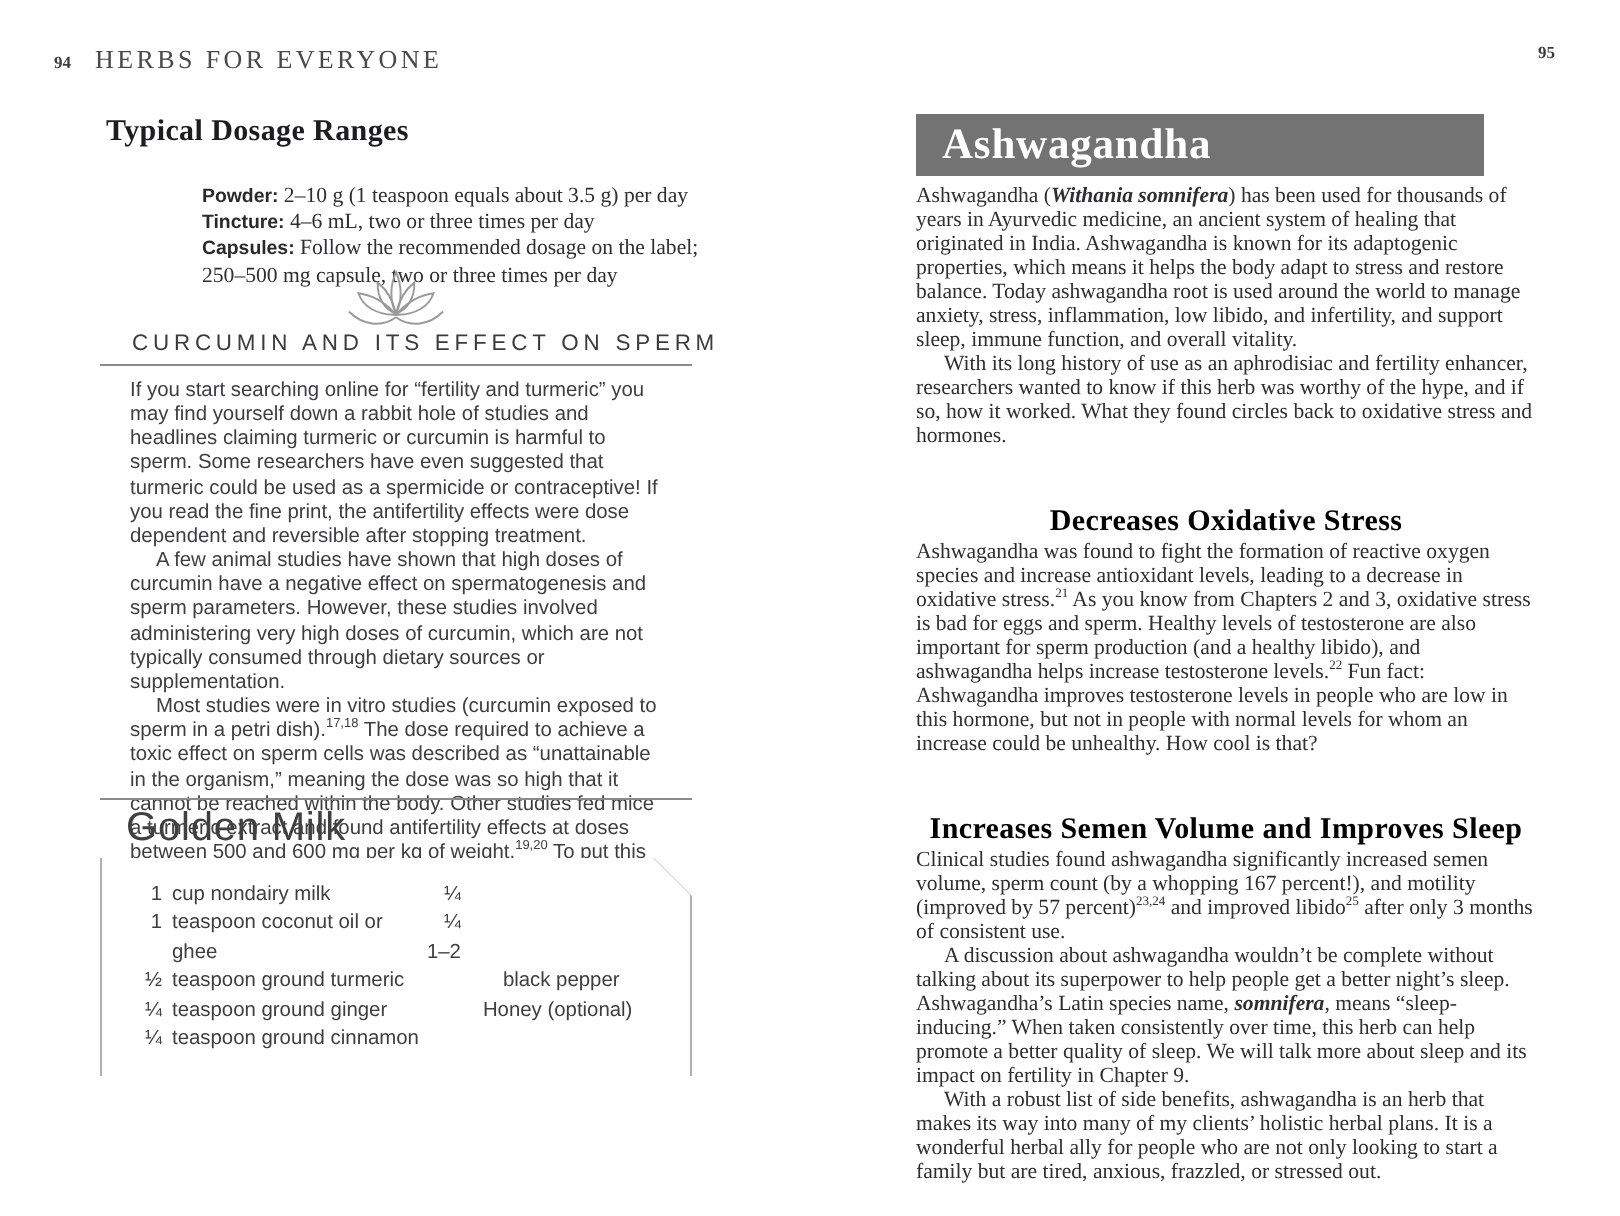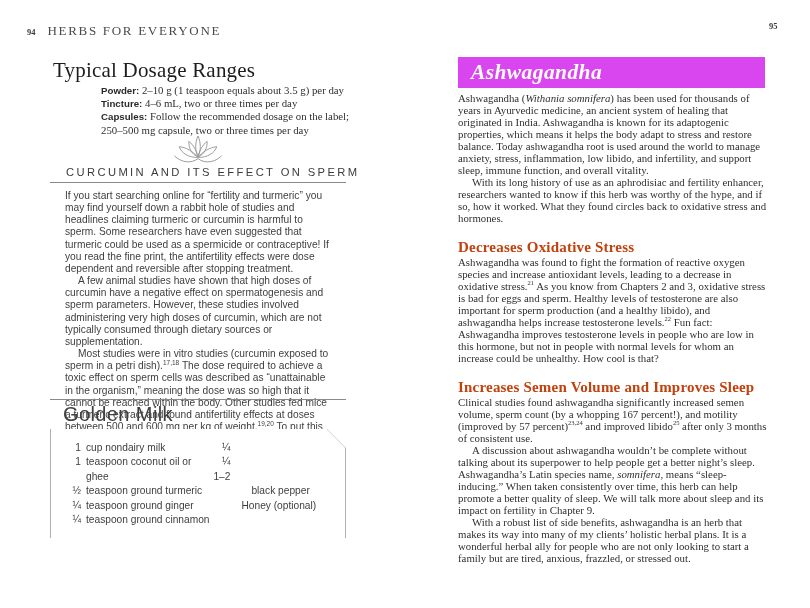--- a/index.html
+++ b/index.html
@@ -13,21 +13,21 @@
   #pageR{left:405px;}
 
   
   .running-head{position:absolute;left:27px;top:21px;white-space:nowrap;}
   .rh-num{font-weight:bold;font-size:8.5px;color:#3c3c3e;}
   .rh-title{font-size:13px;letter-spacing:1.7px;color:#4a4a4c;margin-left:12px;}
   .pgnum-r{position:absolute;left:364px;top:21px;font-weight:bold;font-size:8.5px;color:#3c3c3e;}
 
   
   .dosage{position:absolute;left:53px;top:58px;width:303px;}
-  .dosage h2{margin:0 0 1px 0;font-size:21px;font-weight:normal;color:#1d1d1f;letter-spacing:0.2px;}
+  .dosage h2{margin:0 0 17px 0;font-size:15px;font-weight:bold;color:#1d1d1f;letter-spacing:0.2px;}
   .d-item{margin:0 0 0 12px;font-size:10.8px;line-height:12.2px;color:#2f2f31;padding-left:36px;}
   .d-label{font-family:"Liberation Sans",sans-serif;font-weight:bold;font-size:9.7px;color:#2a2a2c;}
 
   
   .sidebar{position:absolute;left:50px;top:134px;width:296px;}
   .lotus-wrap{text-align:center;height:31px;}
   .sidebar h3{margin:1px 0 4px 16px;text-align:center;font-family:"Liberation Sans",sans-serif;
     font-weight:400;font-size:11.2px;letter-spacing:2.4px;color:#3b3b3d;white-space:nowrap;}
   .rule{height:1px;background:#8a8a8a;}
   .sb-body{padding:7px 15px 0 15px;font-family:"Liberation Sans",sans-serif;
@@ -48,28 +48,28 @@
   .intro{margin:0 0 9px 0;font-style:italic;font-size:10.2px;line-height:13px;color:#565658;}
   .ing-cols{display:flex;}
   .ing-col-left{width:150px;}
   .ing-col-right{width:119px;}
   .ing-row{display:flex;font-size:10.2px;line-height:14.4px;}
   .qty{width:17px;text-align:right;margin-right:5px;flex:none;}
   .cont1{padding-left:38px;}
   .cont2{padding-left:28px;}
 
   
-  .banner{position:absolute;left:53px;top:57px;width:307px;height:31px;background:#d946ef;font-style:italic;}
+  .banner{position:absolute;left:53px;top:57px;width:284px;height:31px;background:#737373;}
   .banner span{display:block;padding-left:13px;line-height:30px;font-size:21.5px;font-weight:bold;
     color:#ffffff;letter-spacing:0.4px;}
   .article{position:absolute;left:53px;top:92px;width:310px;font-size:10.8px;line-height:12px;color:#2f2f31;}
   .article p{margin:0;}
   .article p.ind{text-indent:14px;}
-  .article h4{margin:17px 0 3px 0;font-size:15px;font-weight:bold;color:#c2410c;letter-spacing:0.2px;}
-  .article i, .sb-body i, .intro i{font-style:italic;}
+  .article h4{margin:31px 0 3px 0;font-size:15px;font-weight:bold;color:#000000;letter-spacing:0.2px;text-align:center;}
+  .article i, .sb-body i, .intro i{font-style:italic;font-weight:bold;}
 </style>
 </head>
 <body>
 
 <div class="page" id="pageL">
 
   <div class="running-head">
     <span class="rh-num">94</span><span class="rh-title">HERBS FOR EVERYONE</span>
   </div>
 

